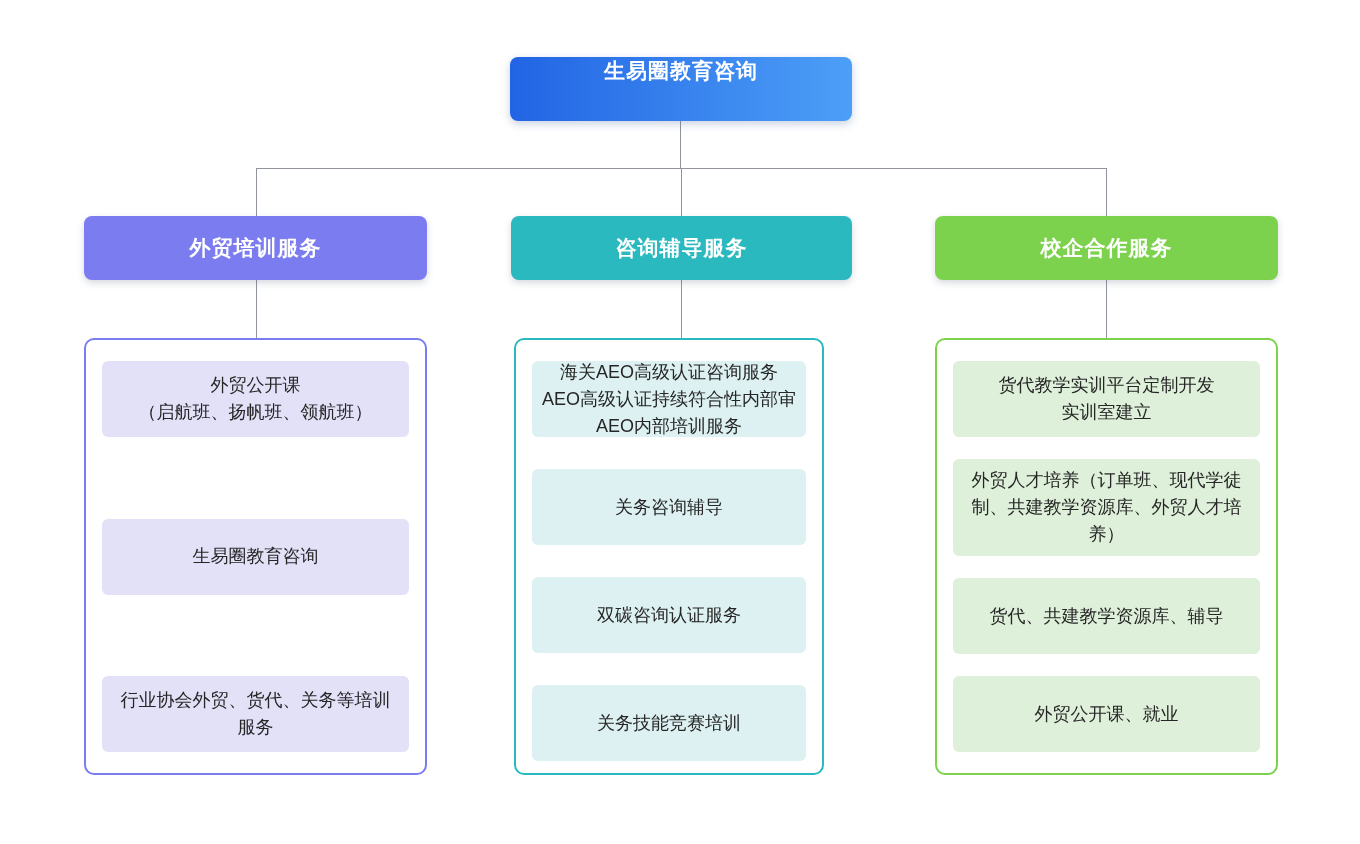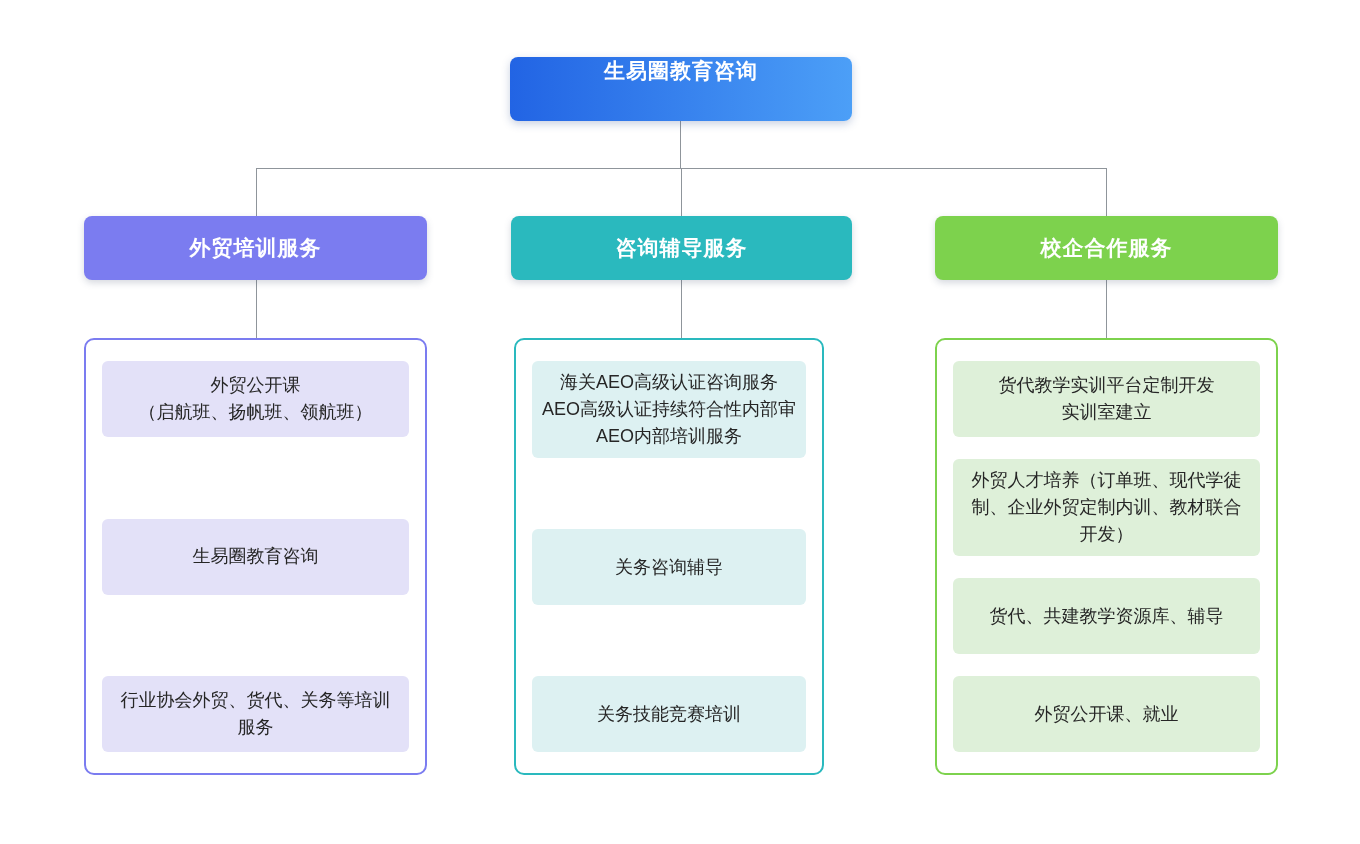--- a/index.html
+++ b/index.html
@@ -127,31 +127,34 @@
   <div class="branch-container branch-1">
     <div class="item-box">
       <span class="item-text">海关AEO高级认证咨询服务
 AEO高级认证持续符合性内部审
 AEO内部培训服务</span>
     </div>
     <div class="item-box">
       <span class="item-text">关务咨询辅导</span>
     </div>
     <div class="item-box">
+      <span class="item-text">双碳咨询认证服务</span>
+    </div>
+    <div class="item-box">
       <span class="item-text">关务技能竞赛培训</span>
     </div>
   </div>
 
   <div class="branch-container branch-2">
     <div class="item-box">
       <span class="item-text">货代教学实训平台定制开发
 实训室建立</span>
     </div>
     <div class="item-box">
-      <span class="item-text">外贸人才培养（订单班、现代学徒制、企业外贸定制内训、教材联合开发）</span>
+      <span class="item-text">外贸人才培养（订单班、现代学徒制、共建教学资源库、外贸人才培养）</span>
     </div>
     <div class="item-box">
       <span class="item-text">货代、共建教学资源库、辅导</span>
     </div>
     <div class="item-box">
       <span class="item-text">外贸公开课、就业</span>
     </div>
   </div>
 
 </div>

